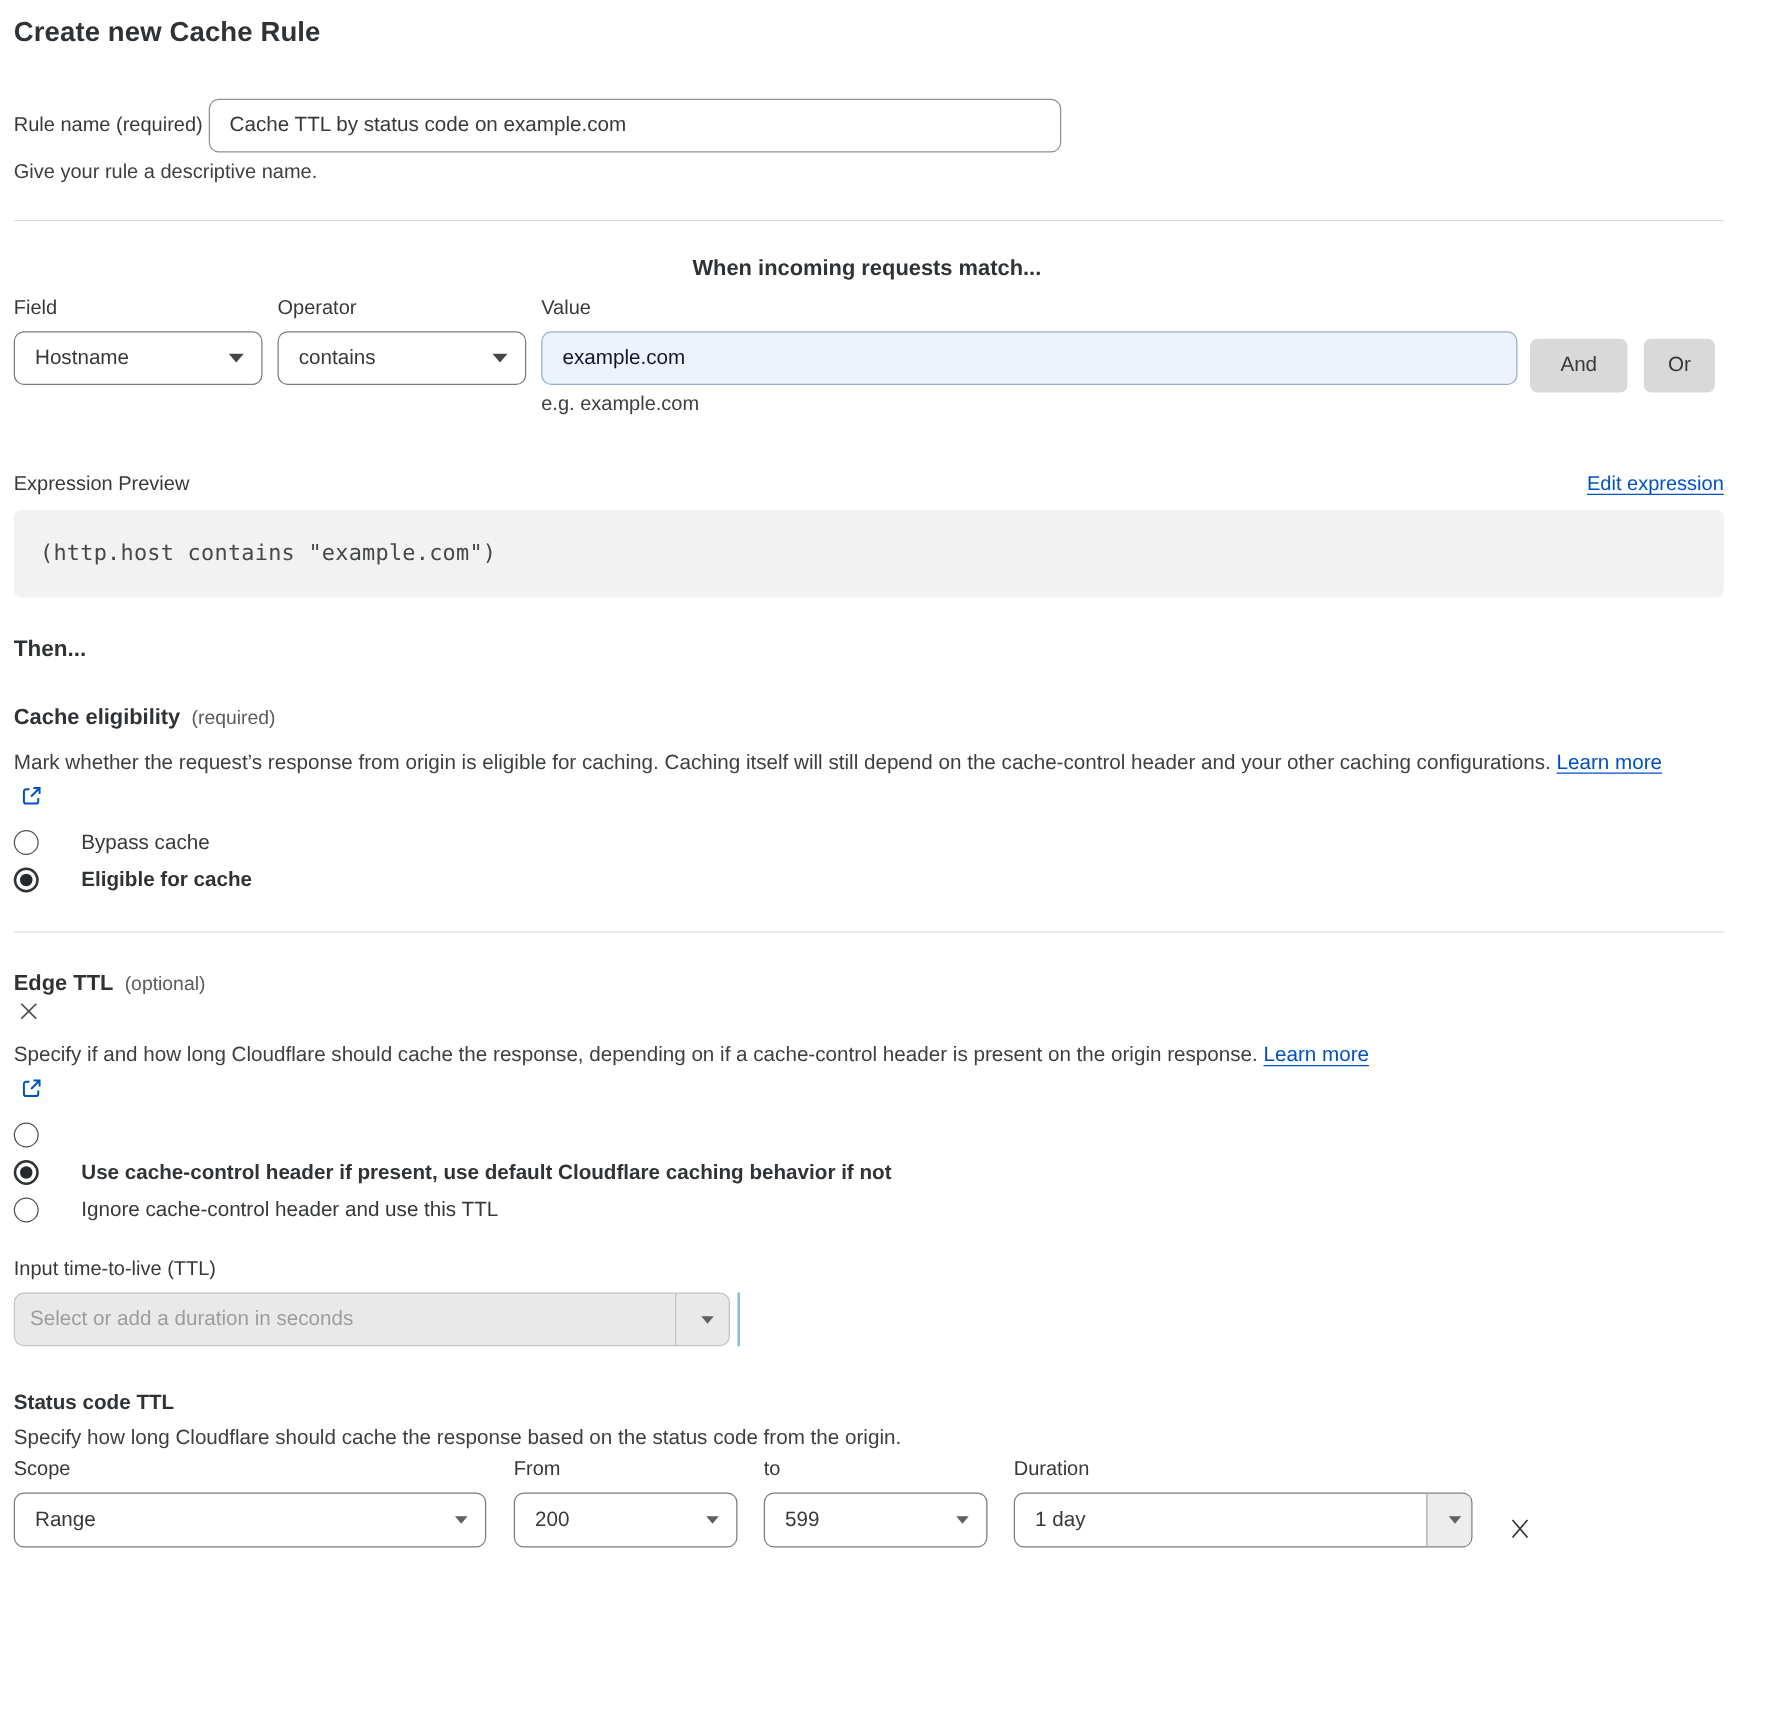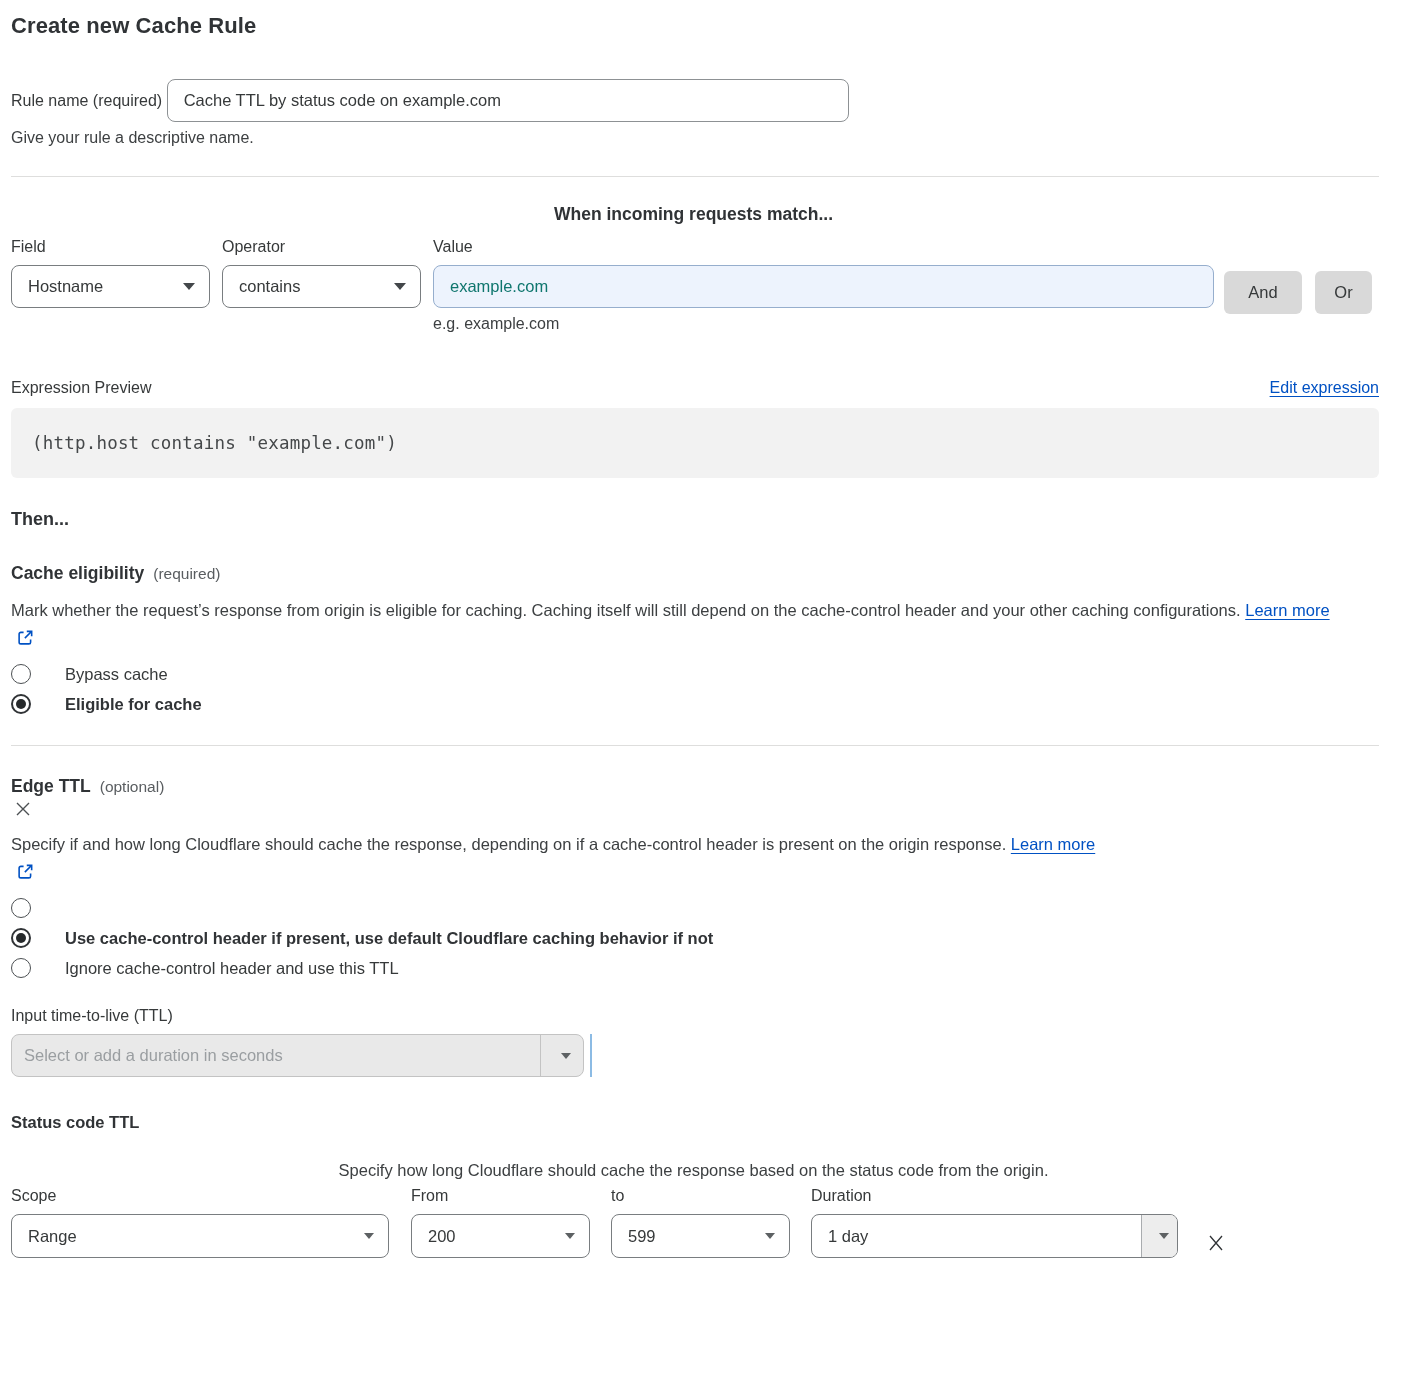--- a/index.html
+++ b/index.html
@@ -37,21 +37,21 @@
     display: flex; align-items: center; justify-content: space-between;
     padding: 0 14px 0 16px; cursor: pointer; font-size: 16.5px; color: #36393a;
   }
   .caret { width: 0; height: 0; border-left: 6px solid transparent; border-right: 6px solid transparent; border-top: 7px solid #43474a; flex: none; margin-left: 8px; }
   .caret.small { border-left-width: 5px; border-right-width: 5px; border-top-width: 6px; border-top-color: #5d6163; }
 
   .col-field, .col-operator { width: 199px; margin-right: 12px; }
   .col-value { width: 781px; }
   .value-input {
     width: 781px; height: 43px; border: 1px solid #96aecd; border-radius: 8px;
-    background: #edf3fd; font-size: 16.5px; color: #0f766e; padding: 0 16px;
+    background: #edf3fd; font-size: 16.5px; color: #0f172a; padding: 0 16px;
     font-family: inherit; outline: none;
   }
   .andor { display: flex; margin-top: 33px; }
   .btn-gray {
     background: #d9d9d9; color: #36393a; border: none; border-radius: 6px;
     height: 43px; font-size: 16.5px; font-family: inherit; cursor: pointer;
   }
   .btn-and { width: 78px; margin-left: 10px; }
   .btn-or { width: 57px; margin-left: 13px; }
 
@@ -94,21 +94,21 @@
   .ttl-select {
     width: 573px; height: 43px; background: #e9e9e9; border: 1px solid #c3c3c3;
     border-radius: 8px; display: flex; align-items: stretch; overflow: hidden; cursor: default;
   }
   .ttl-select .placeholder { flex: 1; display: flex; align-items: center; padding-left: 12px; color: #9a9ea1; font-size: 16.5px; }
   .ttl-select .dd-btn { width: 43px; border-left: 1px solid #c3c3c3; display: flex; align-items: center; justify-content: center; }
   .ttl-caret { border-top-color: #8e9294; }
   .focus-caret { width: 2px; height: 43px; background: #8cbbe4; margin-left: 6px; }
 
   .status-title { margin-top: 36px; font-size: 16.5px; font-weight: 700; color: #303336; }
-  .status-desc { margin-top: 29px; font-size: 16.5px; color: #3d4042; text-align: center; }
+  .status-desc { margin-top: 9px; font-size: 16.5px; color: #3d4042; }
 
   .status-row { display: flex; align-items: flex-start; margin-top: 7px; }
   .status-col .field-label { display: block; margin-bottom: 9px; }
   .col-scope { width: 378px; margin-right: 22px; }
   .col-from, .col-to { width: 179px; margin-right: 21px; }
   .col-duration { width: 367px; }
   .status-row .select-box { height: 44px; }
   .combo {
     height: 44px; border: 1px solid #797d80; border-radius: 8px; background: #fff;
     display: flex; align-items: stretch; overflow: hidden; cursor: pointer;

